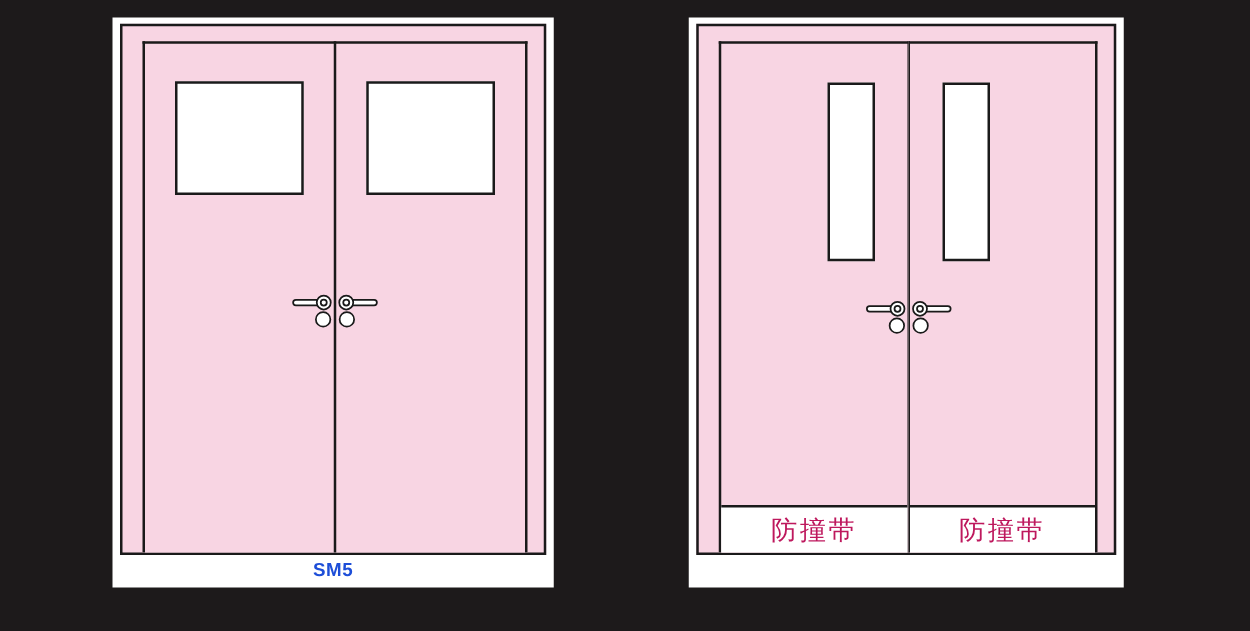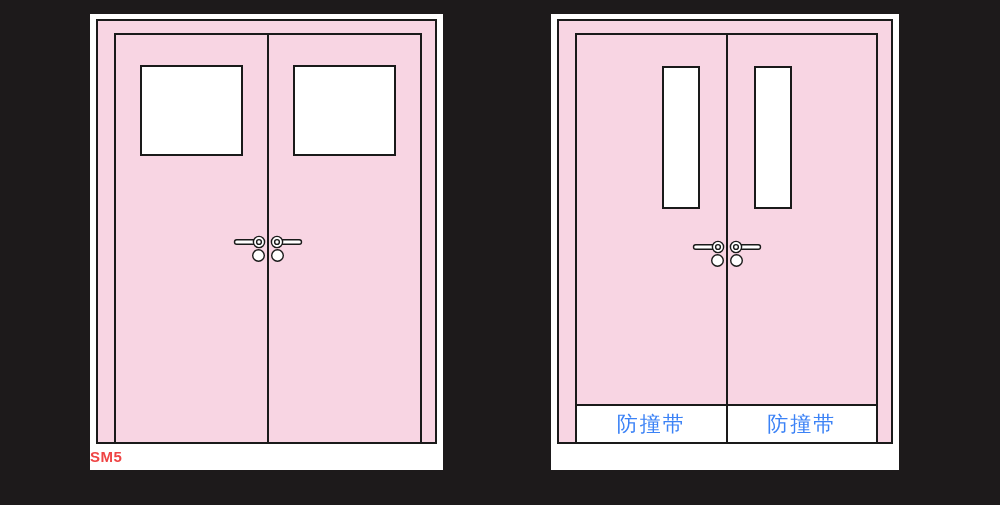--- a/index.html
+++ b/index.html
@@ -45,29 +45,29 @@
   }
   .sm6 .leaf.left  .window { right:26px; }
   .sm6 .leaf.right .window { left:26px; }
   
   .strip {
     position:absolute; left:0; right:0; bottom:0; height:36px;
     background:var(--panel,#FFFFFF);
     border-top:2px solid var(--line,#1A1A1A);
     display:flex; align-items:center; justify-content:center;
     font-family:"Liberation Serif", serif;
-    font-size:21px; letter-spacing:2px; color:#3b82f6;
+    font-size:21px; letter-spacing:2px; color:#be185d;
   }
   .handles { position:absolute; left:50%; transform:translateX(-50%); }
   .sm5 .handles { top:199px; }
   .sm6 .handles { top:204px; }
   .fig-label {
     position:absolute; left:0; right:0; bottom:5px;
-    font-weight:bold; font-size:15px;
-    letter-spacing:0.5px; color:#ef4444;
+    text-align:center; font-weight:bold; font-size:15px;
+    letter-spacing:0.5px; color:#1d4ed8;
   }
 </style>
 </head>
 <body>
 
 <div class="canvas">
 
   <section class="figure sm5">
     <div class="frame">
       <div class="leaves">

